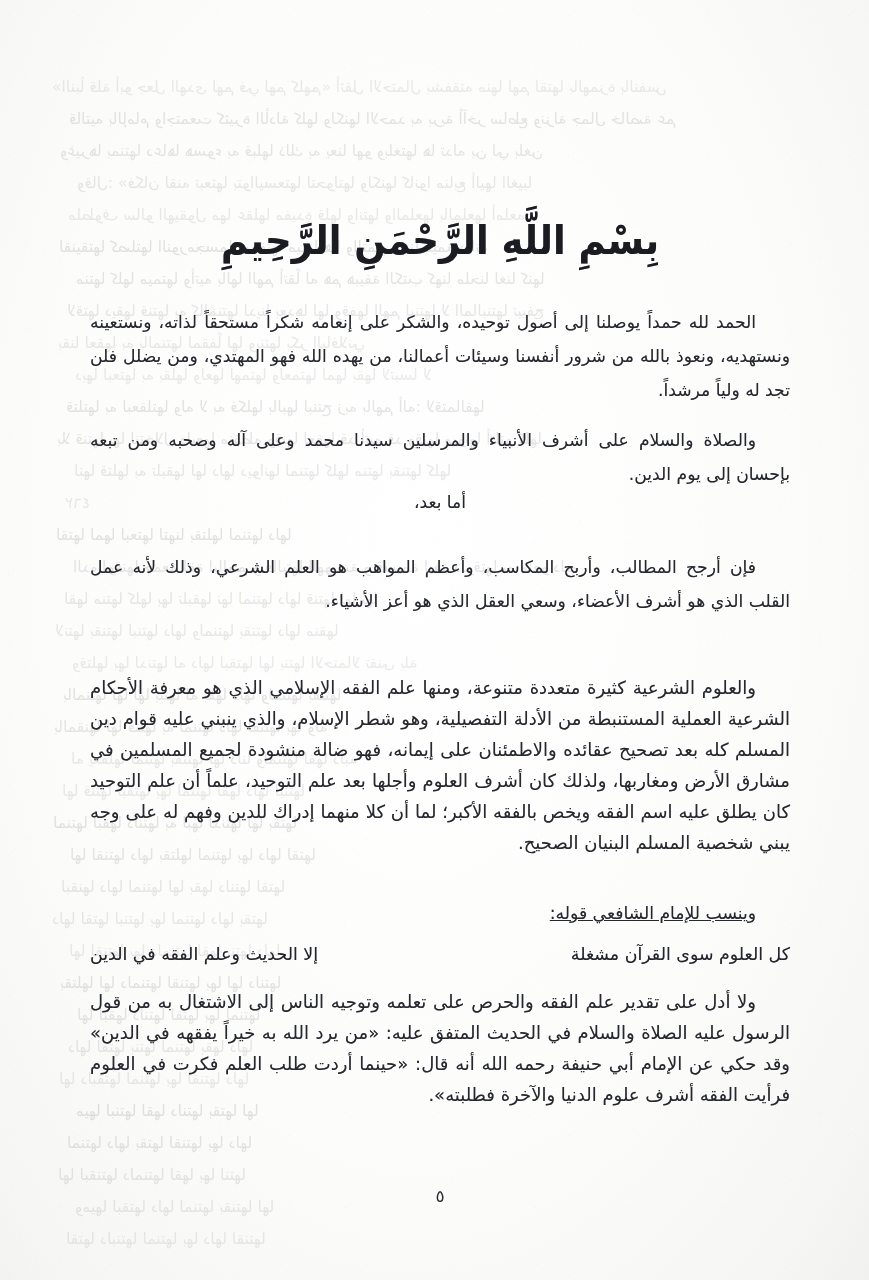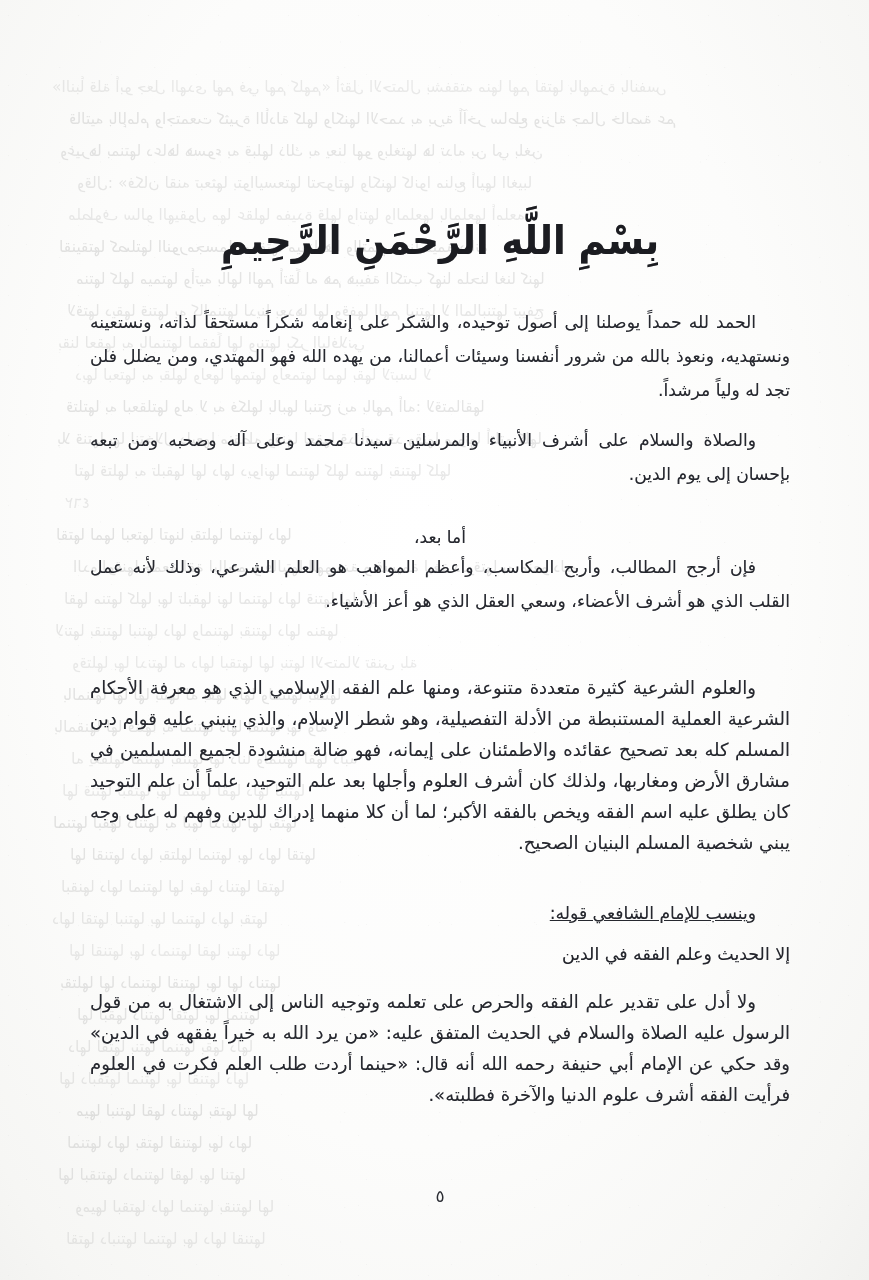--- a/index.html
+++ b/index.html
@@ -188,29 +188,30 @@
   <div id="content">
 
     <div class="basmala-wrap">
       <span class="basmala">بِسْمِ اللَّهِ الرَّحْمَنِ الرَّحِيمِ</span>
     </div>
 
     <div class="para indent" style="top:305px;">الحمد لله حمداً يوصلنا إلى أصول توحيده، والشكر على إنعامه شكراً مستحقاً لذاته، ونستعينه ونستهديه، ونعوذ بالله من شرور أنفسنا وسيئات أعمالنا، من يهده الله فهو المهتدي، ومن يضلل فلن تجد له ولياً مرشداً.</div>
 
     <div class="para indent" style="top:423px;">والصلاة والسلام على أشرف الأنبياء والمرسلين سيدنا محمد وعلى آله وصحبه ومن تبعه بإحسان إلى يوم الدين.</div>
 
-    <div class="centered" style="top:527px;">أما بعد،</div>
+    <div class="centered" style="top:492px;">أما بعد،</div>
 
     <div class="para indent" style="top:550px;">فإن أرجح المطالب، وأربح المكاسب، وأعظم المواهب هو العلم الشرعي، وذلك لأنه عمل القلب الذي هو أشرف الأعضاء، وسعي العقل الذي هو أعز الأشياء.</div>
 
     <div class="para indent tight" style="top:672px;">والعلوم الشرعية كثيرة متعددة متنوعة، ومنها علم الفقه الإسلامي الذي هو معرفة الأحكام الشرعية العملية المستنبطة من الأدلة التفصيلية، وهو شطر الإسلام، والذي ينبني عليه قوام دين المسلم كله بعد تصحيح عقائده والاطمئنان على إيمانه، فهو ضالة منشودة لجميع المسلمين في مشارق الأرض ومغاربها، ولذلك كان أشرف العلوم وأجلها بعد علم التوحيد، علماً أن علم التوحيد كان يطلق عليه اسم الفقه ويخص بالفقه الأكبر؛ لما أن كلا منهما إدراك للدين وفهم له على وجه يبني شخصية المسلم البنيان الصحيح.</div>
 
     <div class="para indent" style="top:896px;text-decoration:underline;">وينسب للإمام الشافعي قوله:</div>
 
     <div class="verse" style="top:937px;">
+      <span class="hemistich">كل العلوم سوى القرآن مشغلة</span>
       <span class="hemistich">إلا الحديث وعلم الفقه في الدين</span>
     </div>
 
     <div class="para indent tight" style="top:986px;">ولا أدل على تقدير علم الفقه والحرص على تعلمه وتوجيه الناس إلى الاشتغال به من قول الرسول عليه الصلاة والسلام في الحديث المتفق عليه: «من يرد الله به خيراً يفقهه في الدين» وقد حكي عن الإمام أبي حنيفة رحمه الله أنه قال: «حينما أردت طلب العلم فكرت في العلوم فرأيت الفقه أشرف علوم الدنيا والآخرة فطلبته».</div>
 
     <div id="page-number">٥</div>
   </div>
 
   <div id="speckle"></div>
 </div>

